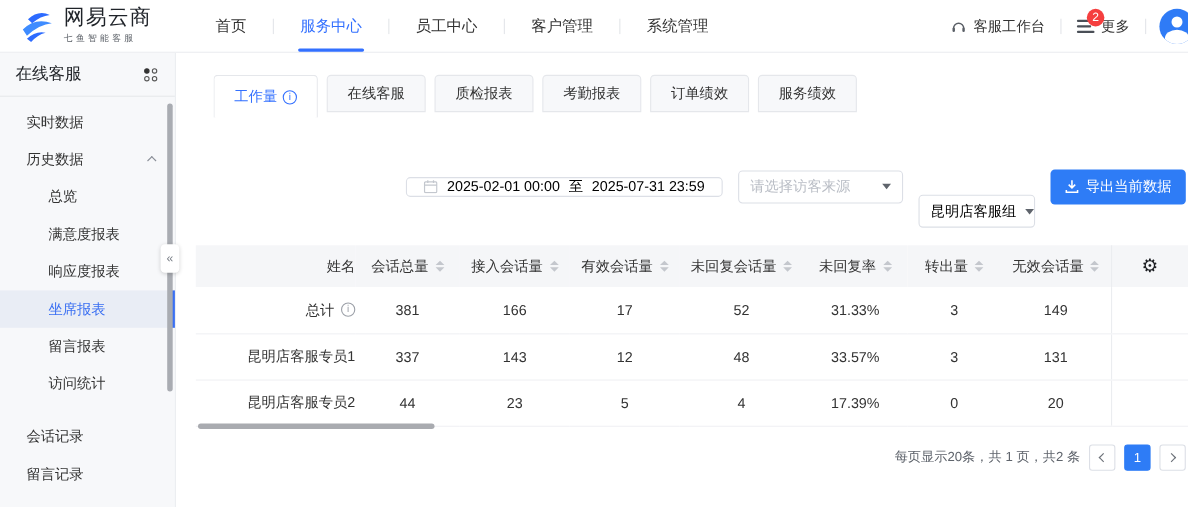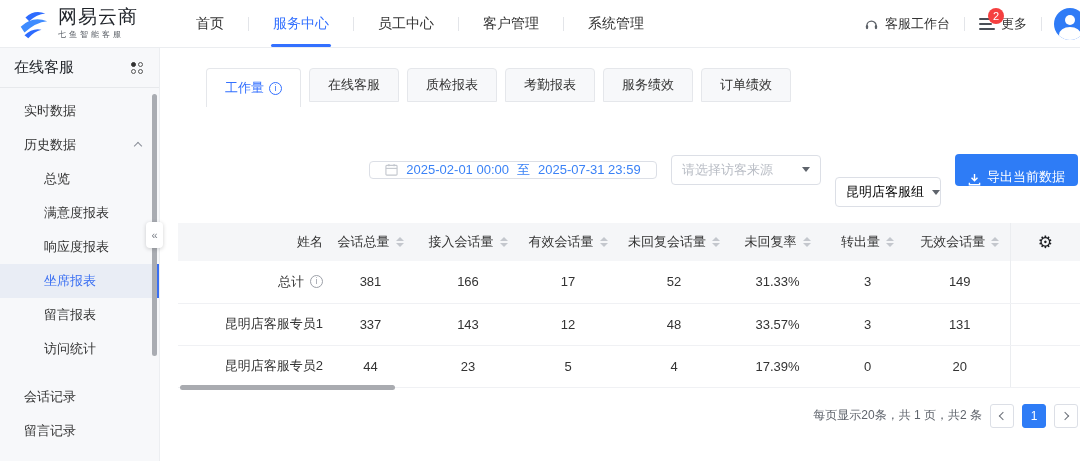--- a/index.html
+++ b/index.html
@@ -53,44 +53,44 @@
   .chev-up { position:absolute; right:18px; top:15px; width:6px; height:6px;
     border-left:1.5px solid #8a8f98; border-top:1.5px solid #8a8f98; transform:rotate(45deg); }
   .sb-scroll { position:absolute; right:2px; top:46px; width:5px; height:262px;
     background:#a9acb2; border-radius:3px; cursor:pointer; }
   .collapse { position:absolute; right:-4px; top:174px; width:17px; height:26px; background:#fff;
     border-radius:4px; box-shadow:0 1px 4px rgba(0,0,0,.18); display:flex; align-items:center;
     justify-content:center; font-size:11px; color:#7a7f87; cursor:pointer; z-index:6; }
 
   
   .main { position:absolute; top:48px; left:160px; right:0; bottom:0; background:#fff; padding:20px 0 0 18px; }
-  .tabs { display:flex; align-items:flex-start; gap:8px; margin-left:28px; height:39px; }
+  .tabs { display:flex; align-items:flex-start; gap:8px; margin-left:16px; height:39px; }
   .tab { height:34px; padding:0 18px; display:flex; align-items:center; gap:5px; font-size:13px;
     color:#333; background:#f7f8fa; border:1px solid #e5e7eb; border-radius:4px 4px 0 0;
     cursor:pointer; white-space:nowrap; }
   .tab.active { background:#fff; border-bottom:none; height:39px; color:#3370ff; }
   .info-circle { display:inline-flex; width:13px; height:13px; border:1px solid currentColor;
     border-radius:50%; font-size:9px; align-items:center; justify-content:center;
     font-style:normal; line-height:1; }
   .info-circle.gray { color:#9ca0a8; }
 
   .filters { display:flex; align-items:center; justify-content:flex-end; gap:14px;
     margin-top:25px; padding-right:2px; }
   .datebox { height:18px; width:288px; border:1px solid #dcdfe6; border-radius:4px;
     display:flex; align-items:center; justify-content:center; gap:8px; font-size:13px;
-    color:#3b82f6; cursor:pointer; white-space:nowrap; }
+    color:#000000; cursor:pointer; white-space:nowrap; }
   .select { height:30px; border:1px solid #dcdfe6; border-radius:4px; display:flex;
     align-items:center; justify-content:space-between; padding:0 10px; font-size:13px;
     background:#fff; cursor:pointer; white-space:nowrap; }
   .select.src { width:150px; color:#b9bdc5; }
   .select.grp { width:106px; color:#000000;margin-top:45px; }
   .tri-down { width:0; height:0; border-left:4px solid transparent; border-right:4px solid transparent;
     border-top:5px solid #5f646c; margin-left:8px; flex:none; }
   .btn-export { height:32px; background:#2e7cf6; color:#fff; border:none; border-radius:4px;
-    display:flex; align-items:flex-end; gap:6px; font-size:13px; padding:0 13px; cursor:pointer;
+    display:flex; align-items:center; gap:6px; font-size:13px; padding:0 13px; cursor:pointer;
     font-family:inherit; white-space:nowrap; }
 
   .table-wrap { position:relative; margin-top:16px; width:902px; }
   table { width:902px; border-collapse:collapse; table-layout:fixed; font-size:13px; }
   thead th { background:#f5f6f8; height:38px; font-weight:400; color:#333; text-align:center; }
   tbody td { height:42px; border-bottom:1px solid #f0f1f4; text-align:center; color:#333; background:#fff; }
   th.name, td.name { text-align:right; padding-left:16px; }
   .fixed-col { border-left:1px solid #ebedf0; }
   th .lbl { vertical-align:middle; }
   .sort { display:inline-flex; flex-direction:column; gap:2px; margin-left:6px; vertical-align:middle; cursor:pointer; }
@@ -196,22 +196,22 @@
 <div class="main">
 
   <div class="tabs">
     <div class="tab active">
       <span>工作量</span>
       <span class="info-circle">i</span>
     </div>
     <div class="tab">在线客服</div>
     <div class="tab">质检报表</div>
     <div class="tab">考勤报表</div>
+    <div class="tab">订单绩效</div>
     <div class="tab">服务绩效</div>
-    <div class="tab">订单绩效</div>
   </div>
 
   <div class="filters">
     <div class="datebox">
       <svg width="13" height="13" viewBox="0 0 14 14">
         <rect x="1" y="2.5" width="12" height="10.5" rx="1" fill="none" stroke="#c3c7ce" stroke-width="1.2"></rect>
         <line x1="1" y1="5.8" x2="13" y2="5.8" stroke="#c3c7ce" stroke-width="1.2"></line>
         <line x1="4.2" y1="1" x2="4.2" y2="3.5" stroke="#c3c7ce" stroke-width="1.2"></line>
         <line x1="9.8" y1="1" x2="9.8" y2="3.5" stroke="#c3c7ce" stroke-width="1.2"></line>
       </svg>

